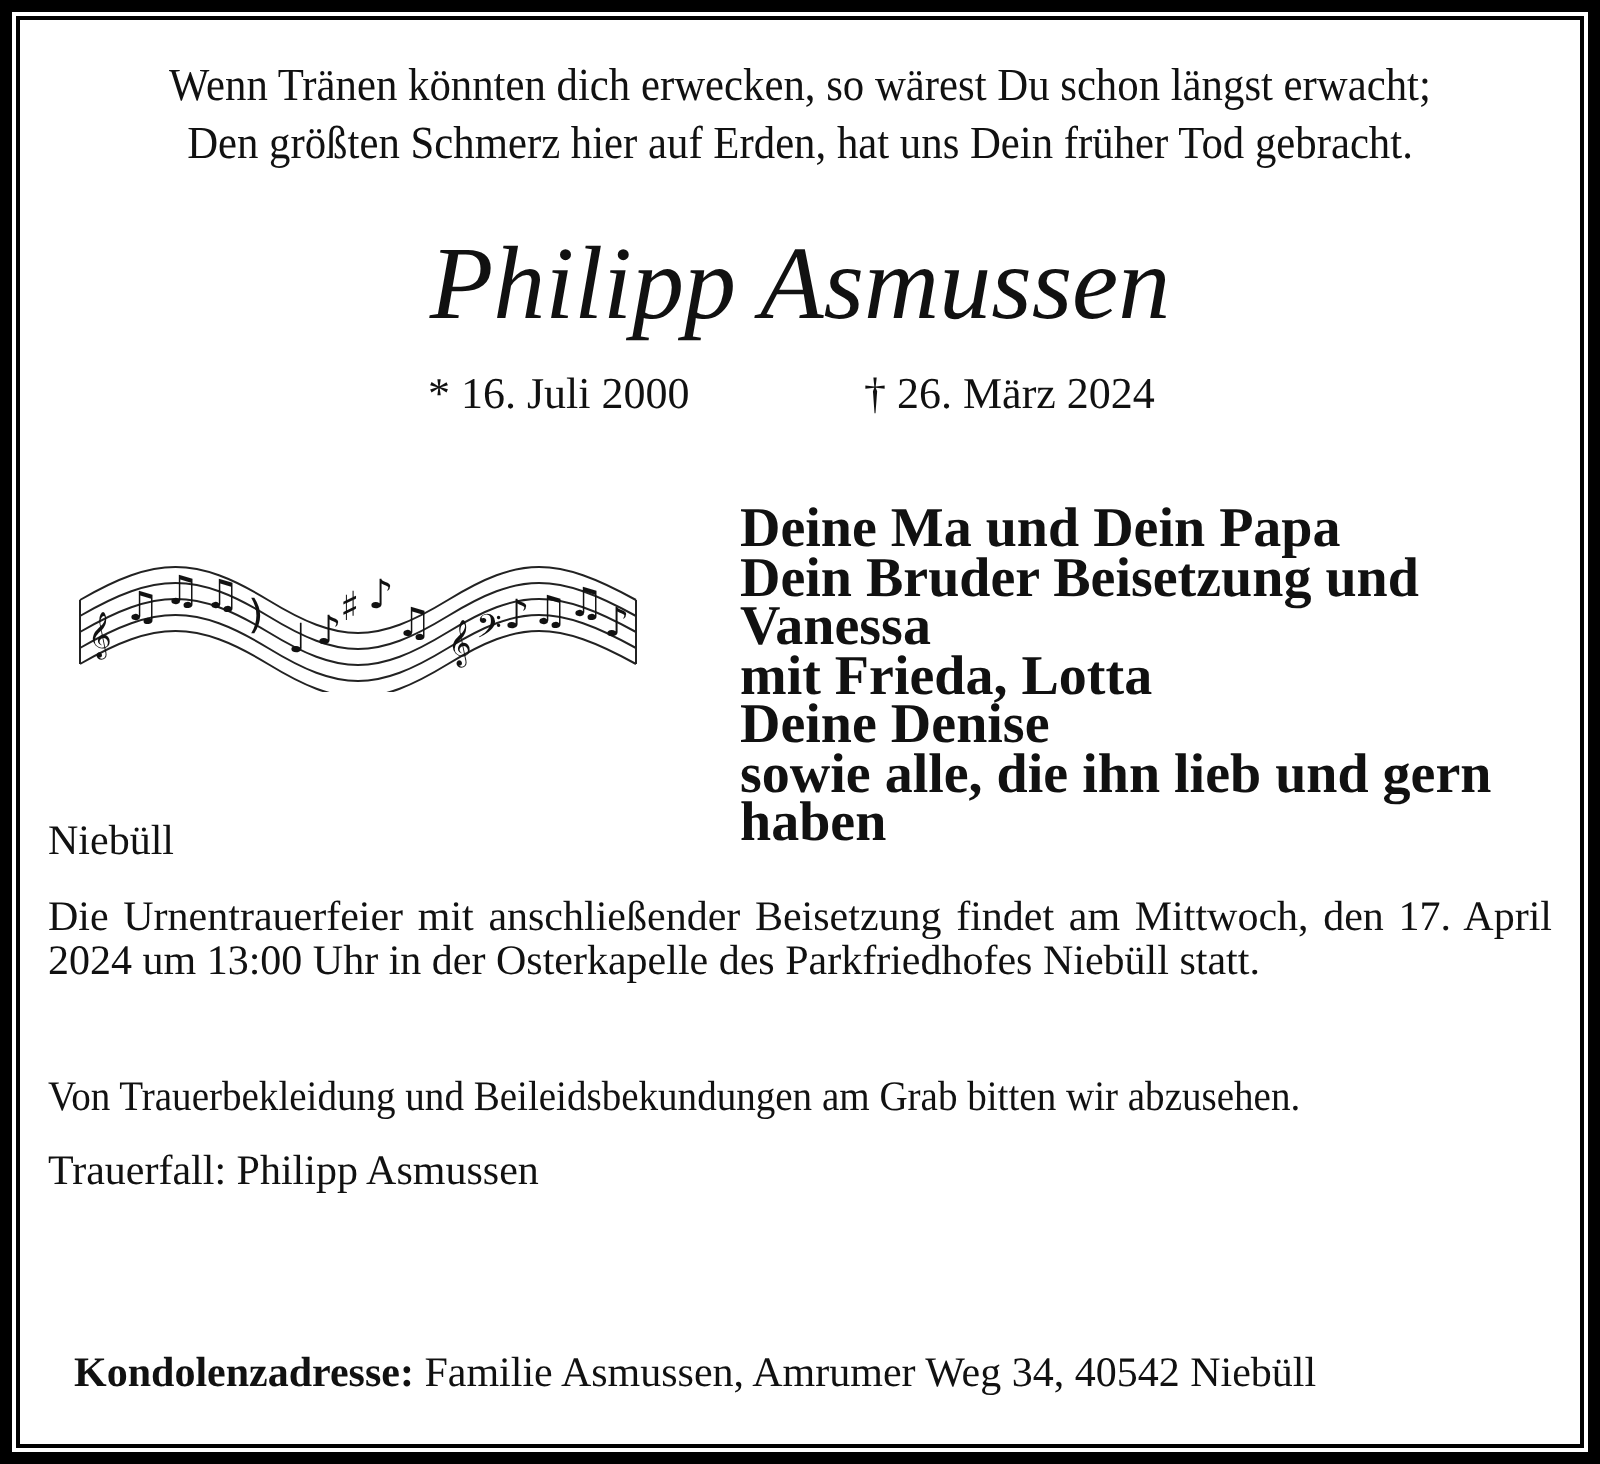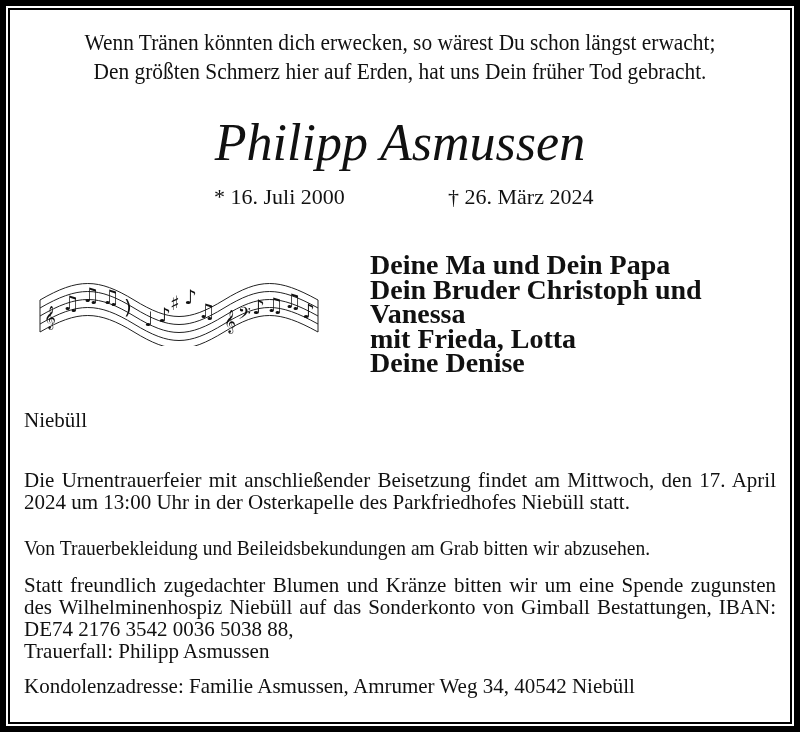--- a/index.html
+++ b/index.html
@@ -15,36 +15,36 @@
   .serif { font-family: "Liberation Serif", "DejaVu Serif", serif; color: #111; }
   .verse {
     position: absolute; left: 0; right: 0; top: 28px; text-align: center;
     font-size: 23px; line-height: 29px; transform: scaleX(0.93); transform-origin: center;
   }
   .name {
     position: absolute; left: 0; right: 0; top: 113px; text-align: center;
     font-size: 52px; font-style: italic; font-weight: normal; line-height: 60px;
   }
   .birth { position: absolute; left: 214px; top: 183px; font-size: 22px; line-height: 28px; text-align: center; }
-  .death { position: absolute; left: 448px; top: 183px; font-size: 22px; line-height: 28px; }
+  .death { position: absolute; left: 432px; top: 183px; font-size: 22px; line-height: 28px; }
   .family {
     position: absolute; left: 370px; top: 253px; font-size: 28px; line-height: 24.5px; font-weight: bold;
   }
   .music { position: absolute; left: 38px; top: 278px; width: 282px; height: 68px; }
   .body {
     position: absolute; left: 24px; width: 752px; font-size: 21px; line-height: 22px;
     text-align: justify;
   }
   .city { top: 409px; }
-  .p1 { top: 447px; margin-top: 22px; }
+  .p1 { top: 447px; }
   .p2 { top: 537px; transform: scaleX(0.93); transform-origin: left; width: 810px; }
   .p3 { top: 574px; }
   .p4 { top: 675px; }
   .last-left { text-align-last: left; }
-  b.lbl { font-weight: normal; }
+  b.lbl { font-weight: bold; margin-left: 13px; }
 </style>
 </head>
 <body>
 
 <div class="frame">
   <div class="inner"></div>
 </div>
 
 <div class="serif verse">
   <div>Wenn Tränen könnten dich erwecken, so wärest Du schon längst erwacht;</div>
@@ -80,28 +80,28 @@
     <text x="200" y="44">𝄢</text>
     <text x="214" y="36">♪</text>
     <text x="228" y="34">♫</text>
     <text x="246" y="30">♫</text>
     <text x="264" y="40">♪</text>
   </g>
 </svg>
 
 <div class="serif family">
   <div>Deine Ma und Dein Papa</div>
-  <div>Dein Bruder Christoph und Vanessa</div>
+  <div>Dein Bruder Beisetzung und Vanessa</div>
   <div>mit Frieda, Lotta</div>
   <div>Deine Denise</div>
+  <div>sowie alle, die ihn lieb und gern haben</div>
 </div>
 
 <div class="serif body city">Niebüll</div>
 <div class="serif body p1">Die Urnentrauerfeier mit anschließender Beisetzung findet am Mittwoch, den 17. April 2024 um 13:00 Uhr in der Osterkapelle des Parkfriedhofes Niebüll statt.</div>
 <div class="serif body p2">Von Trauerbekleidung und Beileidsbekundungen am Grab bitten wir abzusehen.</div>
 <div class="serif body p3">
-  <div class="last-left">Statt freundlich zugedachter Blumen und Kränze bitten wir um eine Spende zugunsten des Wilhelminenhospiz Niebüll auf das Sonderkonto von Gimball Bestattungen, IBAN: DE74 2176 3542 0036 5038 88,</div>
   <div>Trauerfall: Philipp Asmussen</div>
 </div>
 <div class="serif body p4">
   <b class="lbl">Kondolenzadresse:</b>
   <span>Familie Asmussen, Amrumer Weg 34, 40542 Niebüll</span>
 </div>
 
 </body></html>

